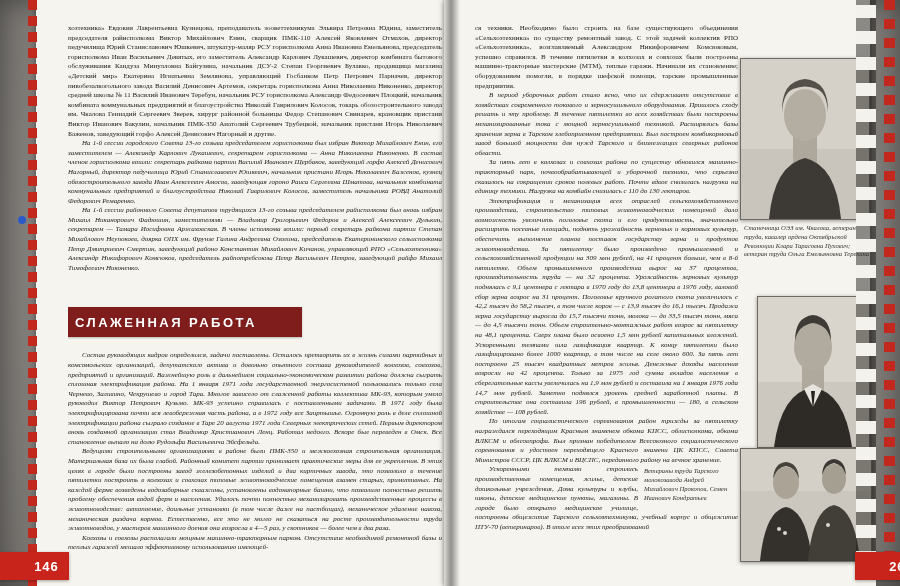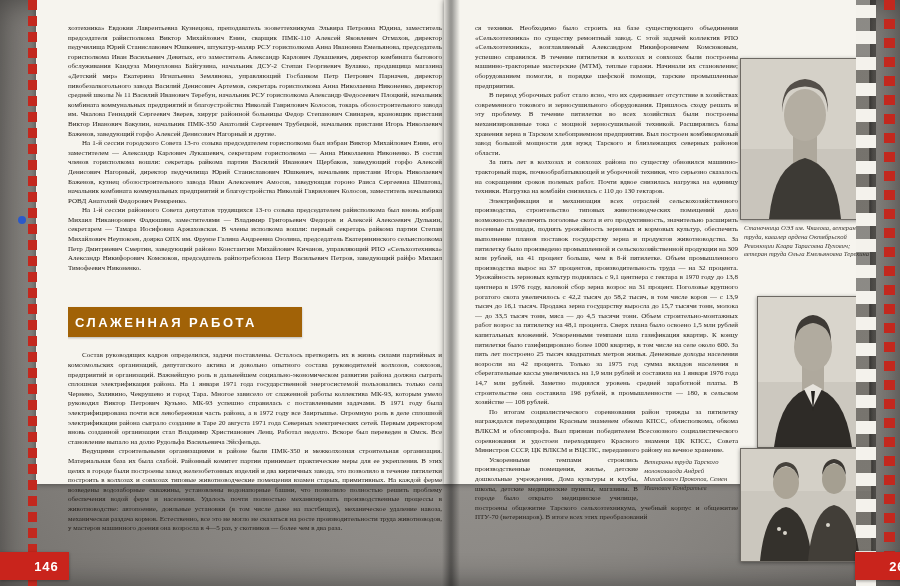--- a/index.html
+++ b/index.html
@@ -4,33 +4,33 @@
 <style>
   html,body{margin:0;padding:0;}
   body{width:900px;height:586px;overflow:hidden;background:#6f6c68;}
   .stage{
     position:relative;width:900px;height:586px;
     background:radial-gradient(circle at 50% 42%, #a29f9a 0%, #8d8a86 55%, #75726e 100%);
     box-shadow:inset 0 0 30px rgba(0,0,0,.45);
     font-family:"Liberation Serif", serif;
   }
   
-  .page{position:absolute;top:0;height:484px;background:#f6f4ee;box-shadow:0 0 6px rgba(0,0,0,.45);}
+  .page{position:absolute;top:0;height:586px;background:#f6f4ee;box-shadow:0 0 6px rgba(0,0,0,.45);}
   .page-left{left:36px;width:412px;}
   .page-right{left:444px;width:426px;}
   .spine{position:absolute;top:0;left:442px;width:18px;height:586px;z-index:4;
     background:linear-gradient(90deg, rgba(0,0,0,0) 0%, rgba(0,0,0,.38) 45%, rgba(0,0,0,.38) 55%, rgba(0,0,0,0) 100%);}
   
   .bodytext{color:#25201b;font-size:7px;line-height:9.6px;text-align:justify;overflow:hidden;}
   .bodytext p{margin:0;}
-  .bodytext p.ind{text-indent:14px;}
+  .bodytext p.ind{text-indent:14px;font-style:italic;}
   .left-text{position:absolute;left:32px;top:24px;width:374px;height:542px;}
   .right-text{position:absolute;left:31px;top:24px;width:263px;height:542px;}
   
-  .banner{position:relative;margin:34px 0 14px -32px;width:266px;height:30px;background:#a16207;
+  .banner{position:relative;margin:34px 0 14px -32px;width:266px;height:30px;background:#7f1d1d;
     display:flex;align-items:center;box-sizing:border-box;padding-left:39px;box-shadow:0 1px 2px rgba(0,0,0,.25);}
   .banner span{color:#ffffff;font-family:"Liberation Sans", sans-serif;font-weight:bold;
     font-size:13px;letter-spacing:2.5px;white-space:nowrap;}
   
   .photo{position:absolute;border:1px solid #6d6963;box-shadow:0 1px 4px rgba(0,0,0,.4);overflow:hidden;background:#cfccc4;}
   .photo svg{display:block;width:100%;height:100%;}
   .photo-1{left:296px;top:58px;width:128px;height:160px;}
   .photo-2{left:313px;top:296px;width:111px;height:150px;}
   .photo-3{left:296px;top:448px;width:130px;height:112px;}
   .caption{font-style:italic;color:#36322c;font-size:6.6px;line-height:8.8px;text-align:left;}
@@ -66,20 +66,21 @@
   <div class="page page-left">
     <div class="bodytext left-text">
       <p>хозтехника» Евдокия Лаврентьевна Кузнецова, преподаватель зооветтехникума Эльвира Петровна Юдина, заместитель председателя райисполкома Виктор Михайлович Енин, сварщик ПМК-110 Алексей Яковлевич Отмахов, директор педучилища Юрий Станиславович Юшкевич, штукатур-маляр РСУ горисполкома Анна Ивановна Емельянова, председатель горисполкома Иван Васильевич Девятых, его заместитель Александр Карлович Лукашевич, директор комбината бытового обслуживания Кандуза Минулловна Байгузина, начальник ДСУ-2 Степан Георгиевич Булавко, продавщица магазина «Детский мир» Екатерина Игнатьевна Землянова, управляющий Госбанком Петр Петрович Парначев, директор пивобезалкогольного завода Василий Денисович Артемов, секретарь горисполкома Анна Николаевна Никоненко, директор средней школы № 11 Василий Иванович Теребун, начальник РСУ горисполкома Александр Федосеевич Плоцкий, начальник комбината коммунальных предприятий и благоустройства Николай Гаврилович Колосов, токарь обозостроительного завода им. Чкалова Геннадий Сергеевич Зверев, хирург районной больницы Федор Степанович Свинарев, крановщик пристани Виктор Иванович Бакулин, начальник ПМК-350 Анатолий Сергеевич Трубецкой, начальник пристани Игорь Николаевич Баженов, заведующий горфо Алексей Денисович Нагорный и другие.</p>
       <p class="ind">На 1-й сессии городского Совета 13-го созыва председателем горисполкома был избран Виктор Михайлович Енин, его заместителем — Александр Карлович Лукашевич, секретарем горисполкома — Анна Николаевна Никоненко. В состав членов горисполкома вошли: секретарь райкома партии Василий Иванович Щербаков, заведующий горфо Алексей Денисович Нагорный, директор педучилища Юрий Станиславович Юшкевич, начальник пристани Игорь Николаевич Баженов, кузнец обозостроительного завода Иван Алексеевич Амосов, заведующая гороно Раиса Сергеевна Шматова, начальник комбината коммунальных предприятий и благоустройства Николай Гаврилович Колосов, заместитель начальника РОВД Анатолий Федорович Ремаренко.</p>
       <p class="ind">На 1-й сессии районного Совета депутатов трудящихся 13-го созыва председателем райисполкома был вновь избран Михаил Никанорович Фадюшин, заместителями — Владимир Григорьевич Федоров и Алексей Алексеевич Дулькин, секретарем — Тамара Иосифовна Аржаховская. В члены исполкома вошли: первый секретарь райкома партии Степан Михайлович Неупокоев, доярка ОПХ им. Фрунзе Галина Андреевна Озолина, председатель Екатерининского сельисполкома Петр Дмитриевич Смертин, заведующий районо Константин Михайлович Кичанов, управляющий РПО «Сельхозтехника» Александр Никифорович Комсюков, председатель райпотребсоюза Петр Васильевич Петров, заведующий райфо Михаил Тимофеевич Никоненко.</p>
       <div class="banner">
         <span>СЛАЖЕННАЯ РАБОТА</span>
       </div>
       <p class="ind">Состав руководящих кадров определился, задачи поставлены. Осталось претворить их в жизнь силами партийных и комсомольских организаций, депутатского актива и довольно опытного состава руководителей колхозов, совхозов, предприятий и организаций. Важнейшую роль в дальнейшем социально-экономическом развитии района должна сыграть сплошная электрификация района. На 1 января 1971 года государственной энергосистемой пользовались только села Чернево, Заливино, Чекрушево и город Тара. Многое зависело от слаженной работы коллектива МК-93, которым умело руководил Виктор Петрович Кузьмо. МК-93 успешно справилась с поставленными задачами. В 1971 году была электрифицирована почти вся левобережная часть района, а в 1972 году все Заиртышье. Огромную роль в деле сплошной электрификации района сыграло создание в Таре 20 августа 1971 года Северных электрических сетей. Первым директором вновь созданной организации стал Владимир Христианович Ленц. Работал недолго. Вскоре был переведен в Омск. Все становление выпало на долю Рудольфа Васильевича Эйсфельда.</p>
       <p class="ind">Ведущими строительными организациями в районе были ПМК-350 и межколхозная строительная организация. Материальная база их была слабой. Районный комитет партии принимает практические меры для ее укрепления. В этих целях в городе были построены завод железобетонных изделий и два кирпичных завода, это позволило в течение пятилетки построить в колхозах и совхозах типовые животноводческие помещения взамен старых, примитивных. На каждой ферме возведены водозаборные скважины, установлены водонапорные башни, что позволило полностью решить проблему обеспечения водой ферм и населения. Удалось почти полностью механизировать производственные процессы в животноводстве: автопоение, доильные установки (в том числе даже на пастбищах), механическое удаление навоза, механическая раздача кормов. Естественно, все это не могло не сказаться на росте производительности труда животноводов, у мастеров машинного доения она возросла в 4—5 раз, у скотников — более чем в два раза.</p>
+      <p class="ind">Колхозы и совхозы располагали мощным машинно-тракторным парком. Отсутствие необходимой ремонтной базы и теплых гаражей мешало эффективному использованию имеющей-</p>
     </div>
   </div>
 
   <div class="spine"></div>
 
   <div class="page page-right">
     <div class="bodytext right-text">
       <p>ся техники. Необходимо было строить на базе существующего объединения «Сельхозтехника» по существу ремонтный завод. С этой задачей коллектив РПО «Сельхозтехника», возглавляемый Александром Никифоровичем Комсюковым, успешно справился. В течение пятилетки в колхозах и совхозах были построены машинно-тракторные мастерские (МТМ), теплые гаражи. Начинали их становление; оборудованием помогли, в порядке шефской помощи, тарские промышленные предприятия.</p>
       <p class="ind">В период уборочных работ стало ясно, что их сдерживает отсутствие в хозяйствах современного токового и зерносушильного оборудования. Пришлось сходу решать и эту проблему. В течение пятилетки во всех хозяйствах были построены механизированные тока с мощной зерносушильной техникой. Расширялись базы хранения зерна в Тарском хлебоприемном предприятии. Был построен комбикормовый завод большой мощности для нужд Тарского и близлежащих северных районов области.</p>
       <p class="ind">За пять лет в колхозах и совхозах района по существу обновился машинно-тракторный парк, почвообрабатывающей и уборочной техники, что серьезно сказалось на сокращении сроков полевых работ. Почти вдвое снизилась нагрузка на единицу техники. Нагрузка на комбайн снизилась с 110 до 130 гектаров.</p>

